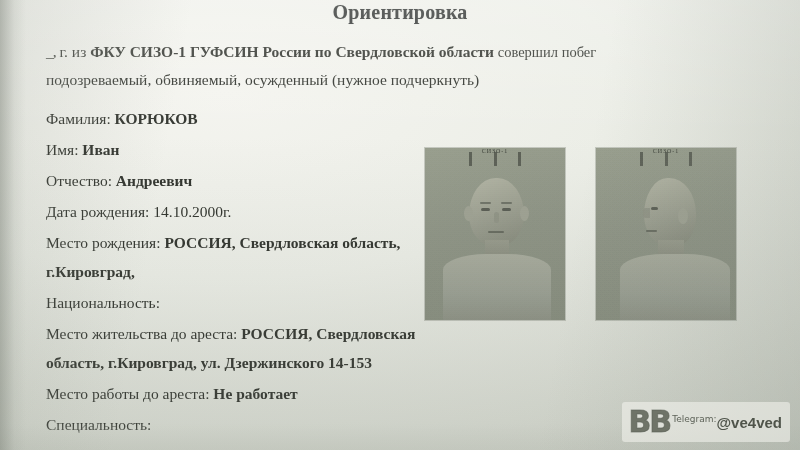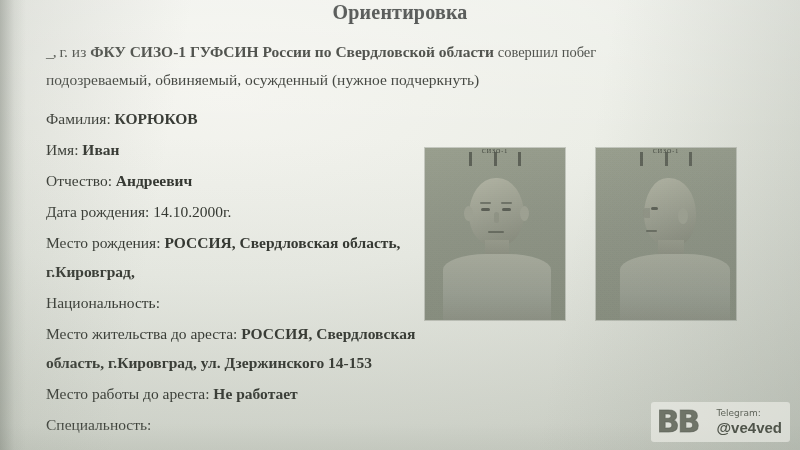--- a/index.html
+++ b/index.html
@@ -191,35 +191,35 @@
   }
 
   
   #watermark {
     position: absolute;
     right: 10px;
     bottom: 8px;
     z-index: 7;
     display: flex;
     align-items: center;
-    gap: 18px;
+    gap: 2px;
     background: rgba(245,246,241,0.55);
     padding: 5px 8px 5px 6px;
     border-radius: 3px;
   }
   #wm-logo {
     font-family: "DejaVu Sans", sans-serif;
     font-weight: 700;
     font-size: 30px;
     line-height: 30px;
     color: #6f7468;
     letter-spacing: -2px;
     -webkit-text-stroke: 1px rgba(90,95,85,0.6);
   }
-  #wm-text { display: flex; flex-direction: column; justify-content: flex-start; }
+  #wm-text { display: flex; flex-direction: row; justify-content: flex-start; }
   #wm-tg {
     font-family: "DejaVu Sans", sans-serif;
     font-size: 9px;
     color: #5e6359;
     line-height: 11px;
   }
   #wm-handle {
     font-family: Liberation Sans, sans-serif;
     font-size: 15px;
     font-weight: 700;

